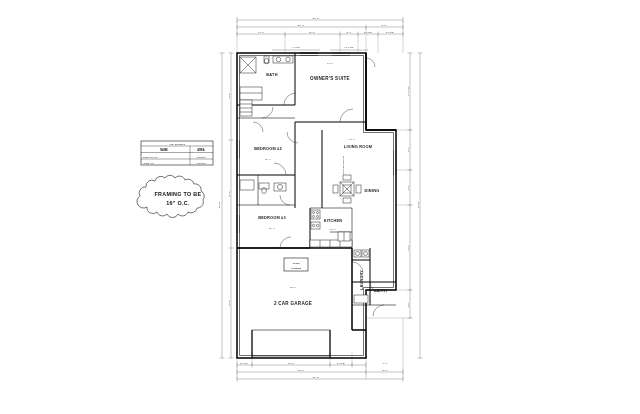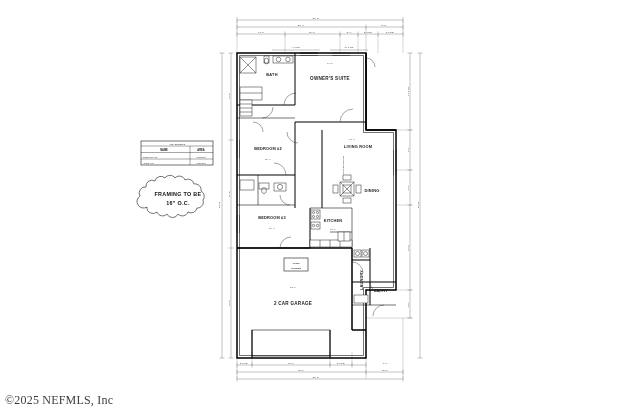--- a/index.html
+++ b/index.html
@@ -463,15 +463,14 @@
         a6,6 0 0 1 -10,-2
         a6,6 0 0 1 -10,-5
         a6,6 0 0 1 -7,-11
         Z"></path>
       <text class="cloud-text" x="178" y="196" text-anchor="middle">FRAMING TO BE</text>
       <text class="cloud-text" x="178" y="205" text-anchor="middle">16" O.C.</text>
     </g>
 
   </svg>
 
-  <div class="copyright">©2025 NEFMLS, Inc</div>
 
 </div>
 
 </body></html>

